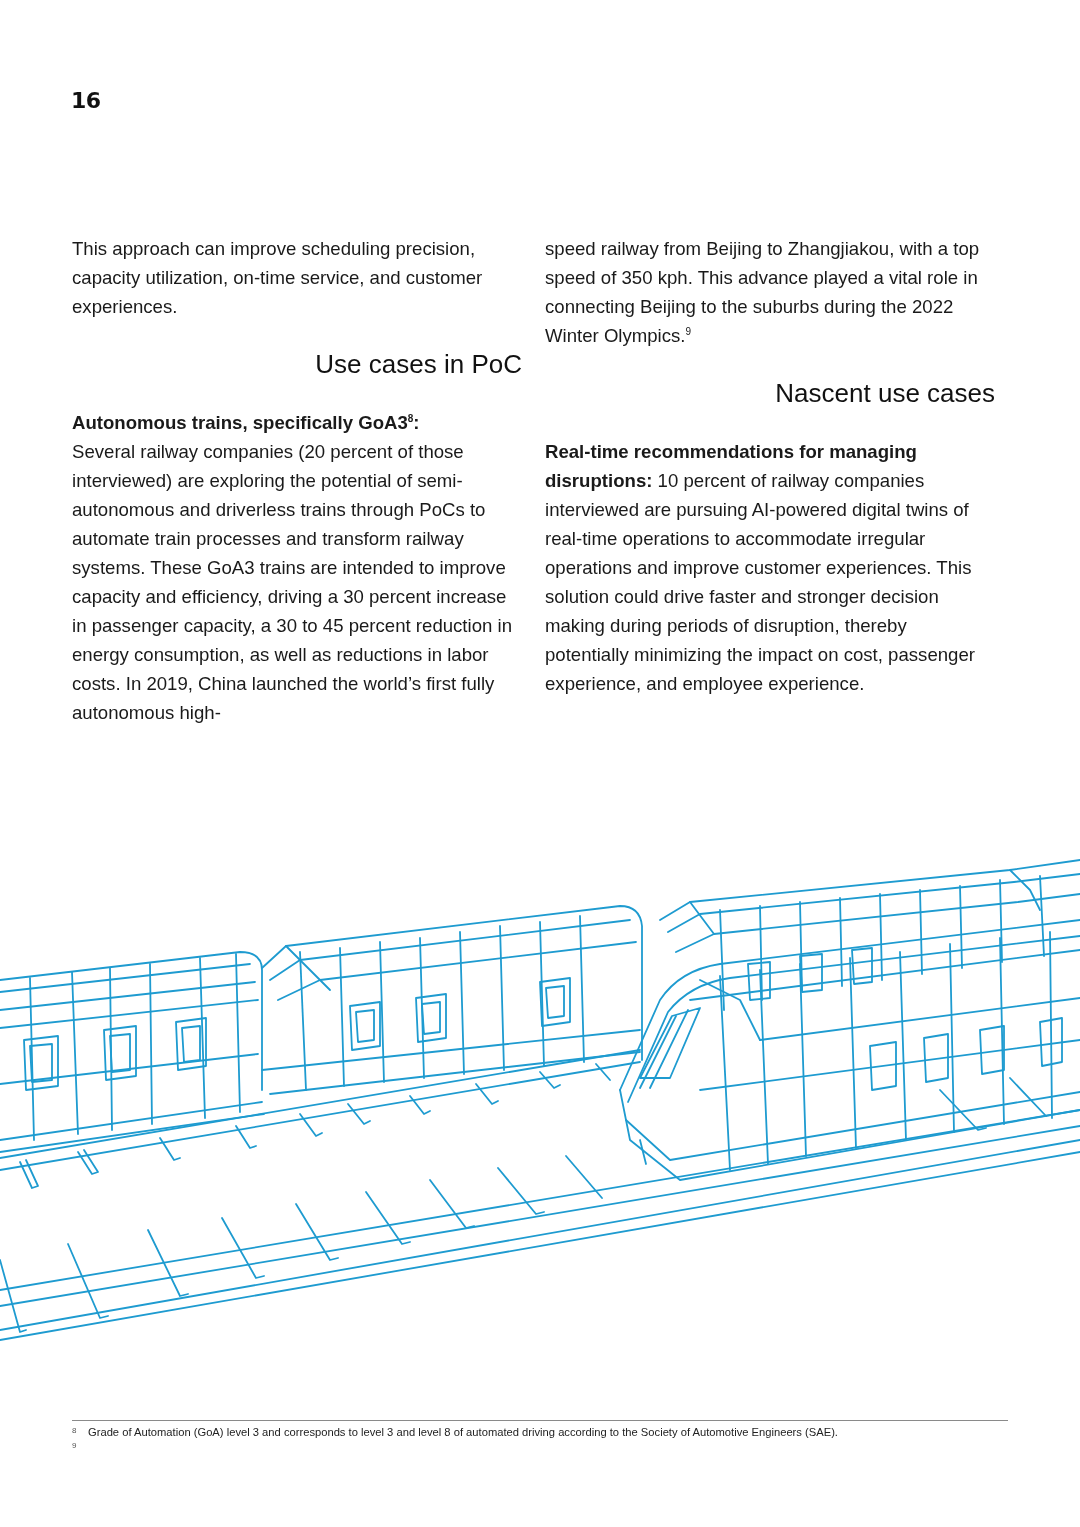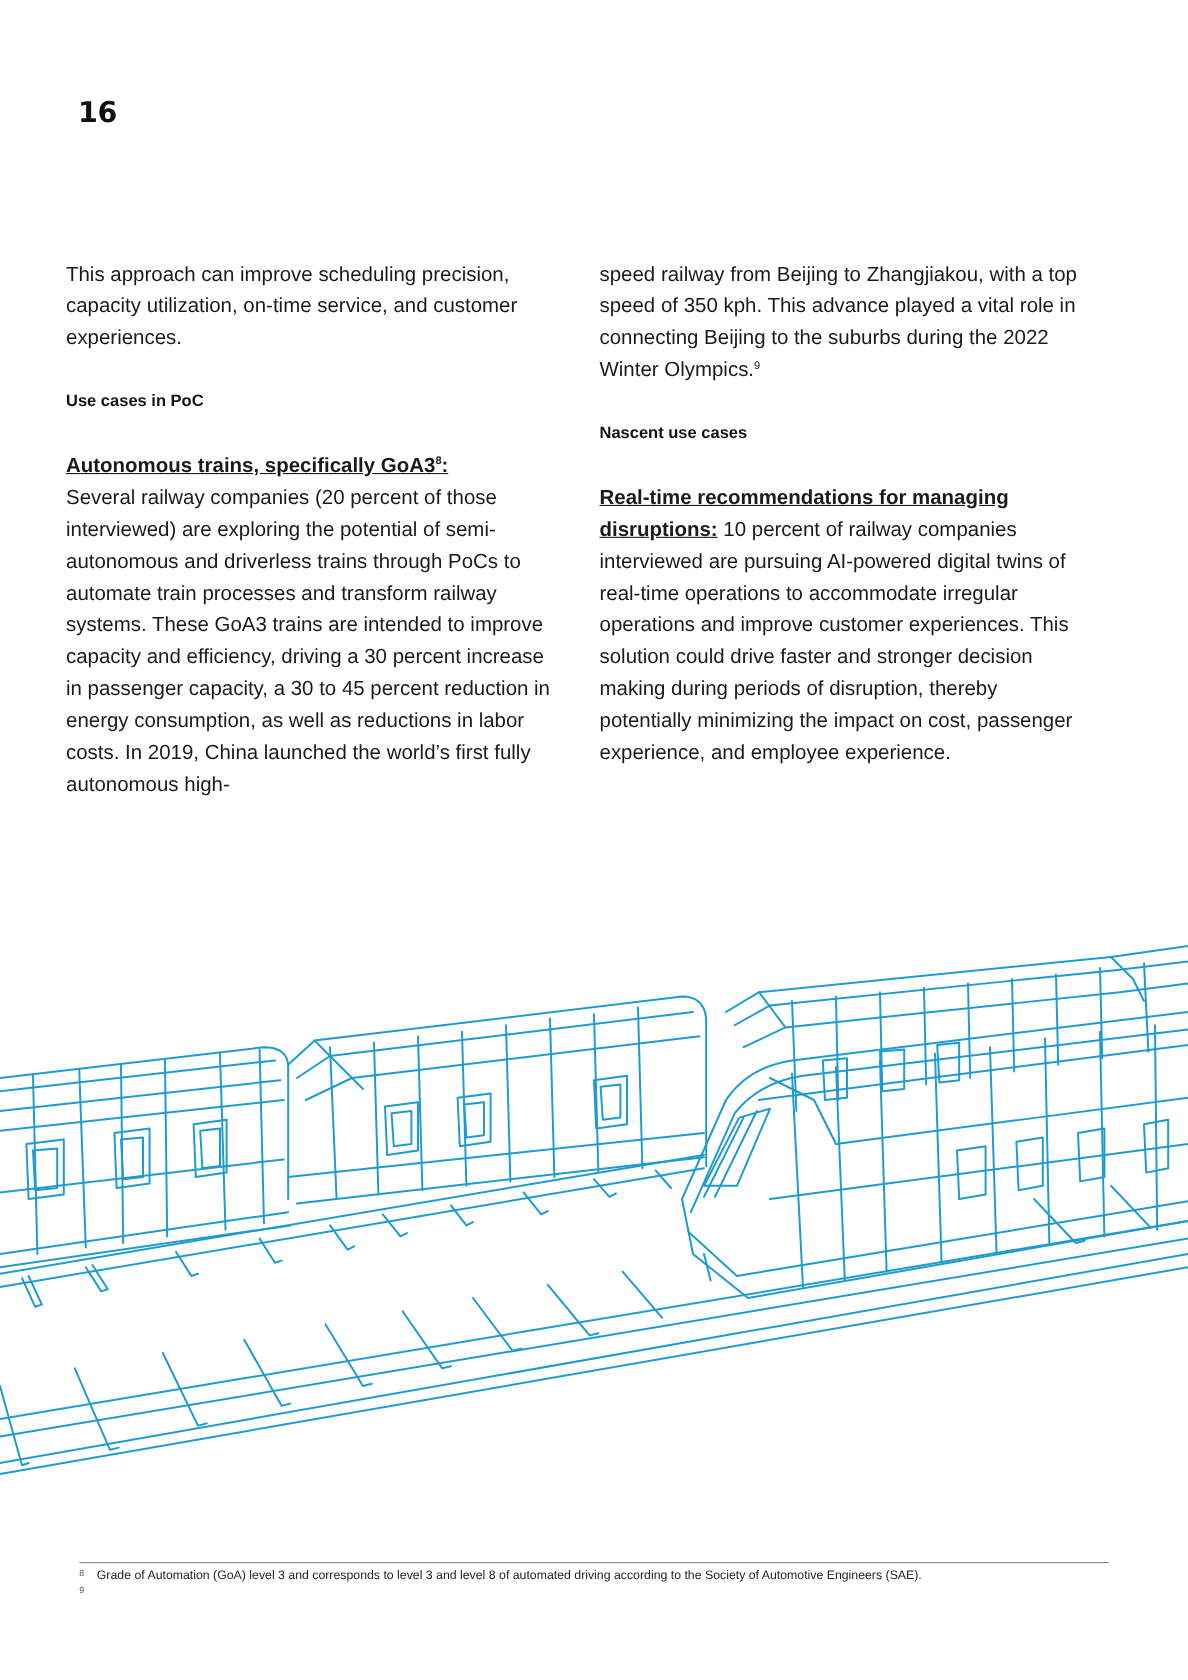--- a/index.html
+++ b/index.html
@@ -1,25 +1,25 @@
 <!DOCTYPE html>
 <html><head>
 <meta charset="utf-8">
 <style>
   html, body { margin: 0; padding: 0; background: #ffffff; }
   body { width: 1080px; height: 1527px; position: relative; overflow: hidden;
          font-family: "Liberation Sans", sans-serif; color: #1a1a1a; }
-  .page-number { position: absolute; left: 71px; top: 88px; font-size: 26px; font-weight: 700;
+  .page-number { position: absolute; left: 71px; top: 88px; font-size: 22px; font-weight: 700;
                  font-family: "DejaVu Sans", sans-serif; letter-spacing: -0.5px; color: #111; }
   .col { position: absolute; top: 234px; width: 450px; font-size: 18.6px; line-height: 29px; }
-  .col-left { left: 60px; }
+  .col-left { left: 72px; }
   .col-right { left: 545px; }
   .col p { margin: 0; }
-  .col h2 { margin: 0; font-size: 15px; font-weight: 700; line-height: 29px; color: #111; }
-  .col .lead { font-weight: 700; text-decoration: underline; }
+  .col h2 { margin: 0; font-size: 26px; font-weight: 400; line-height: 29px; color: #111; text-align: right; }
+  .col .lead { font-weight: 700; }
   sup { font-size: 10px; line-height: 0; vertical-align: 7px; }
   .gap-after-para { height: 29px; }
   .gap-after-h2 { height: 29px; }
   .illustration { position: absolute; left: 0; top: 840px; width: 1080px; height: 530px; }
   .illustration svg { display: block; }
   .footnote-rule { position: absolute; left: 72px; top: 1420px; width: 936px; height: 0;
                    border-top: 1.5px solid #8a8a8a; }
   .footnotes { position: absolute; left: 72px; top: 1425px; width: 950px;
                font-size: 11.2px; line-height: 15px; color: #222; }
   .footnote { display: flex; }

